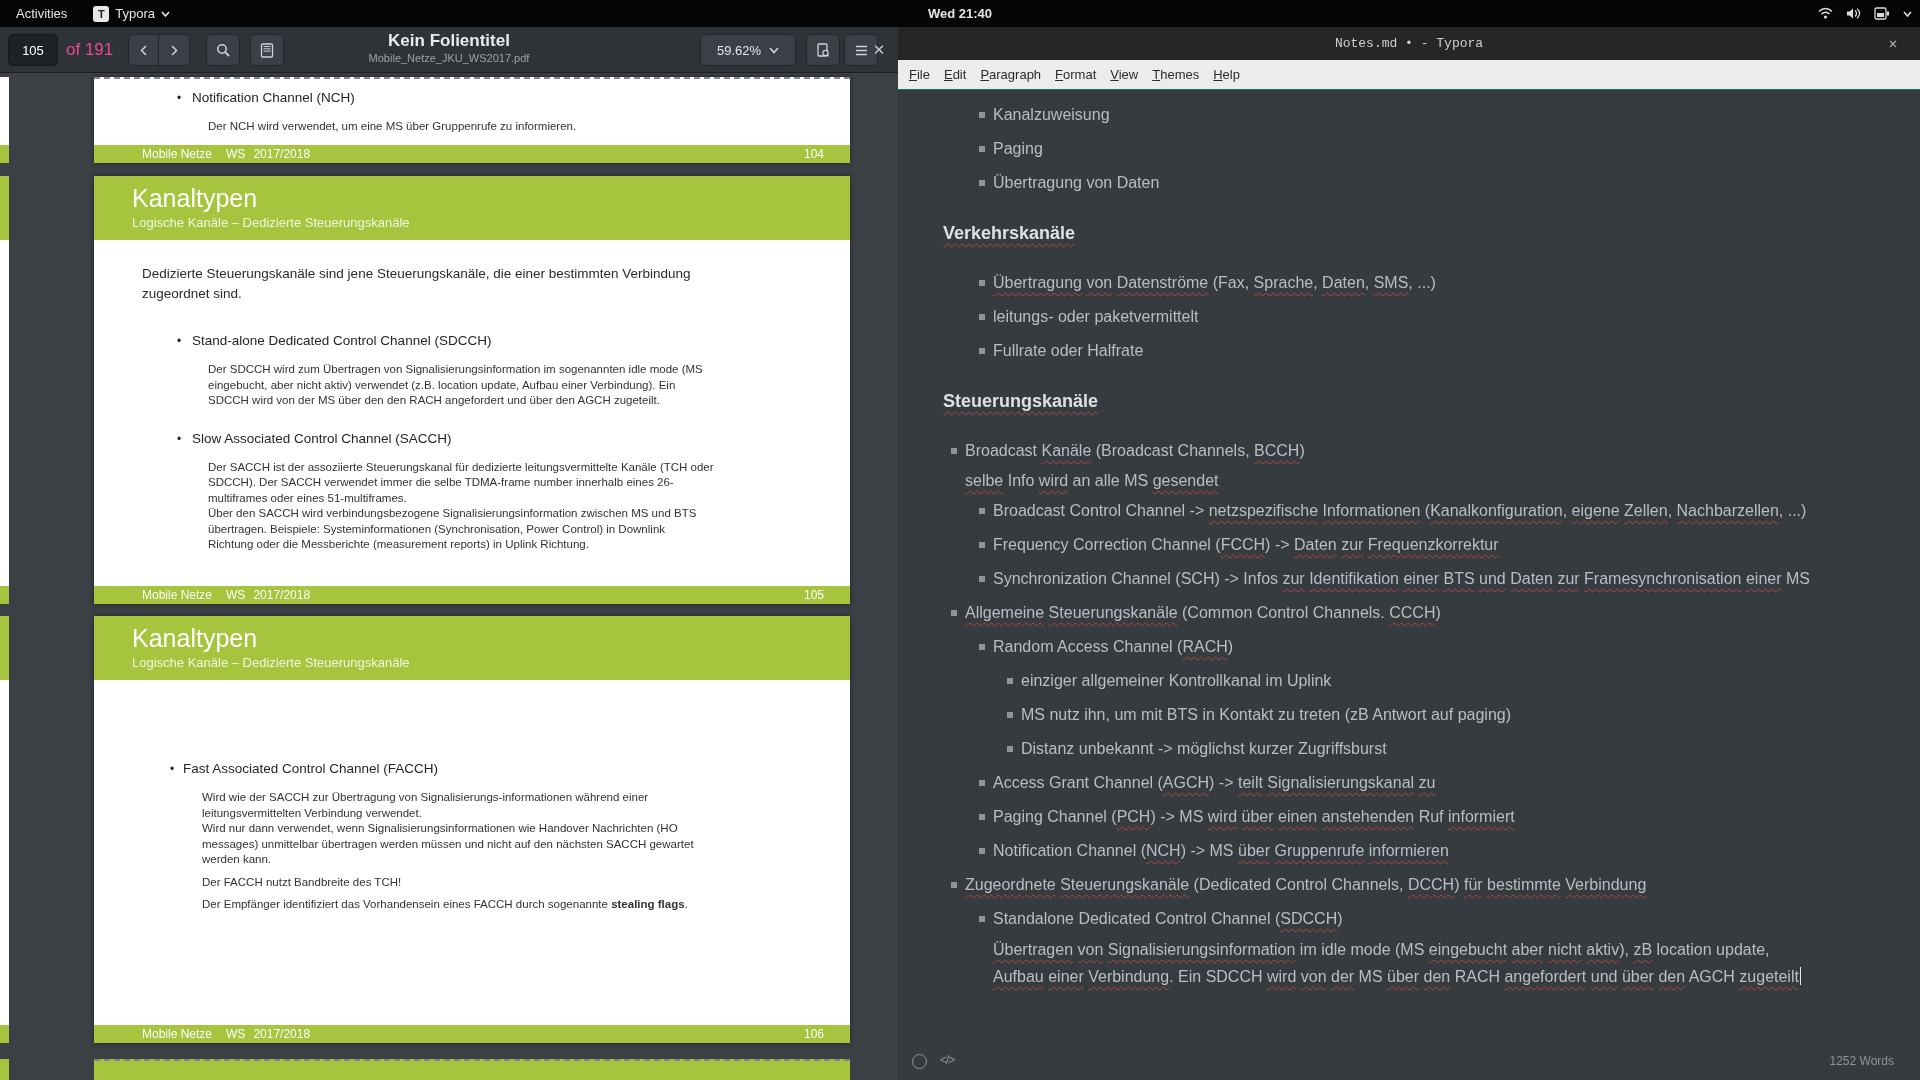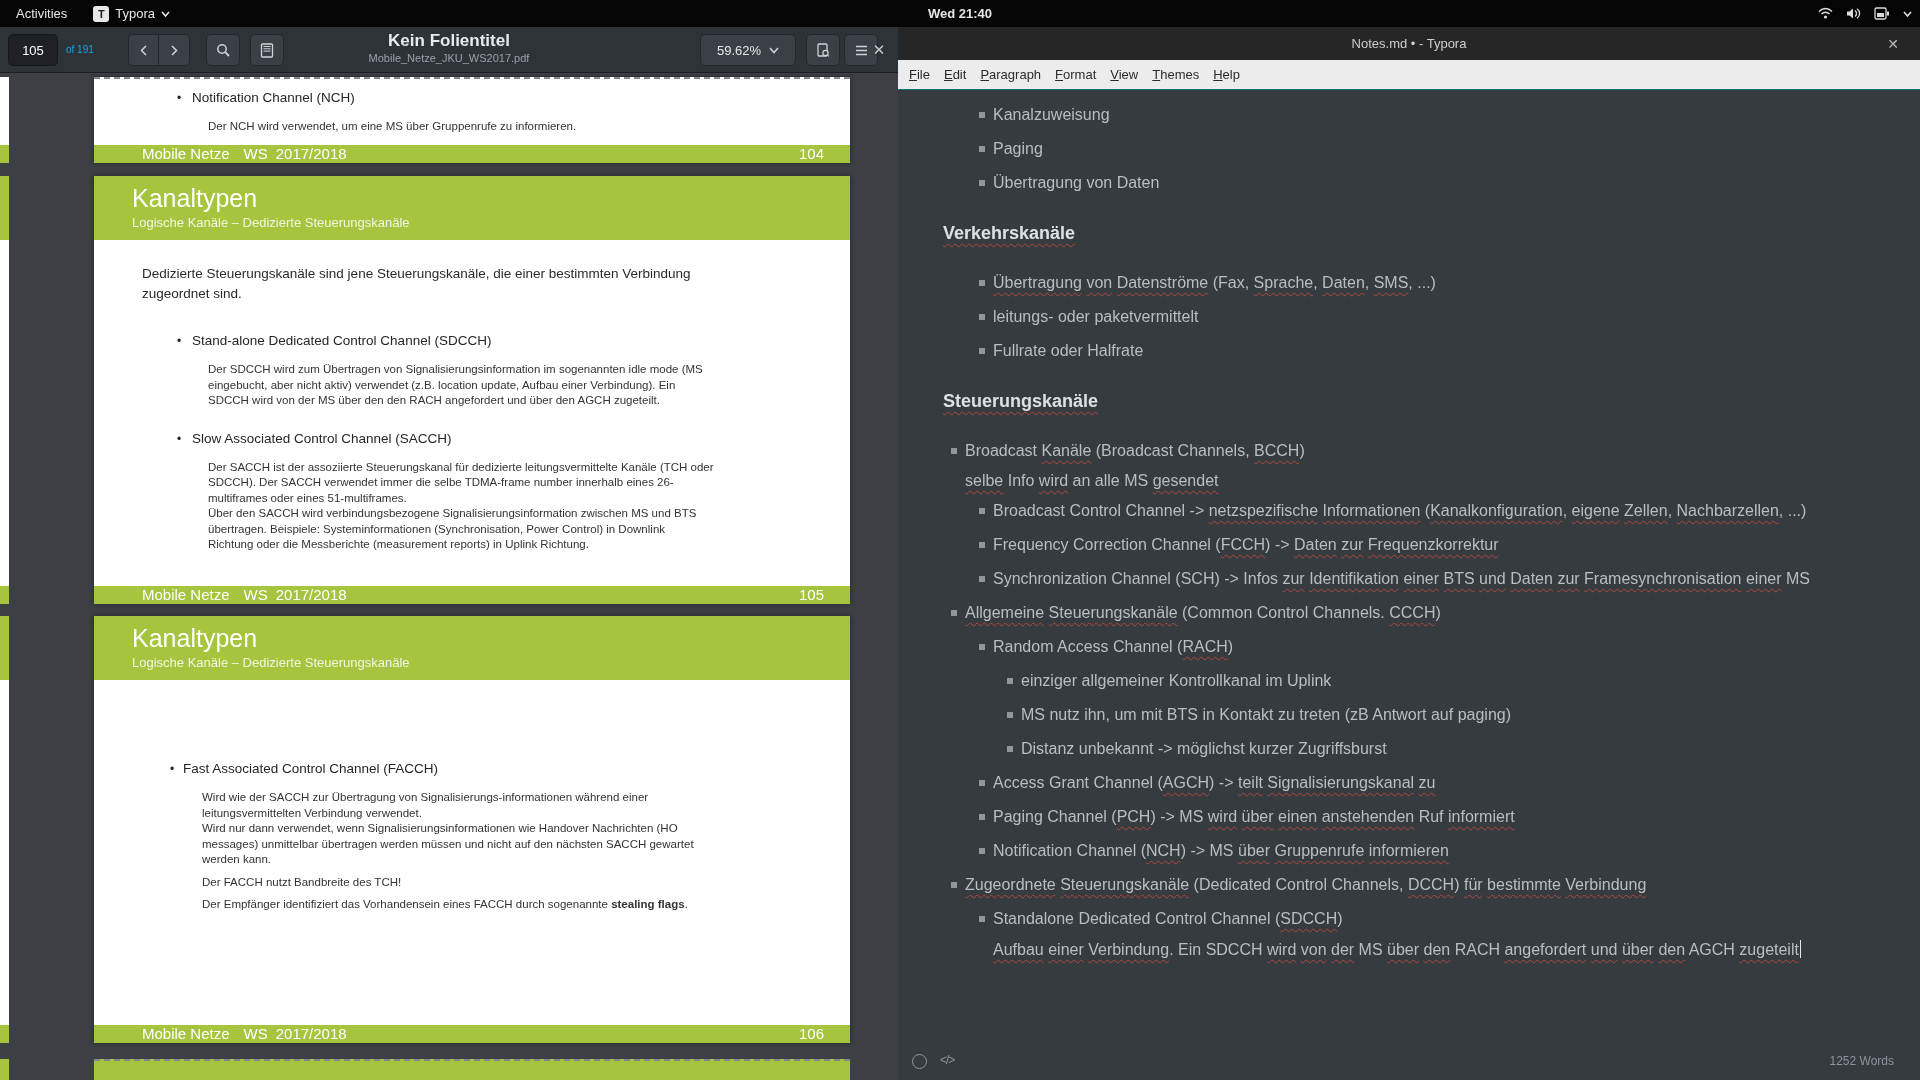--- a/index.html
+++ b/index.html
@@ -21,21 +21,21 @@
 
   
   .pdfwin { position:absolute; left:0; top:27px; width:898px; height:1053px; background:#3c4045; }
   .pdftb { position:absolute; left:0; top:0; width:898px; height:46px; background:#2e3338;
     border-bottom:1px solid #1a1d21; }
   .pdftb .btn { position:absolute; top:7px; height:32px; background:#3a4046; border:1px solid #23272c;
     border-radius:5px; color:#cfd3d6; display:flex; align-items:center; justify-content:center; }
   .pageinput { position:absolute; left:8px; top:7px; width:50px; height:32px; background:#1e2227;
     border:1px solid #15181c; border-radius:5px; color:#fff; font-size:13px; text-align:center;
     font-family:"Liberation Sans", sans-serif; }
-  .pagetotal { position:absolute; left:66px; top:0; height:46px; line-height:46px; color:#0ea5e9; font-size:10px; }
+  .pagetotal { position:absolute; left:66px; top:0; height:46px; line-height:46px; color:#ec4899; font-size:17px; }
   .navgroup { position:absolute; left:128px; top:7px; width:62px; height:32px; display:flex; }
   .navgroup .nbtn { width:31px; height:32px; background:#3a4046; border:1px solid #23272c;
     color:#cfd3d6; font-size:16px; display:flex; align-items:center; justify-content:center; }
   .navgroup .nbtn:first-child { border-radius:5px 0 0 5px; }
   .navgroup .nbtn:last-child { border-radius:0 5px 5px 0; border-left:none; }
   .pdftitle { position:absolute; left:309px; top:4px; width:280px; text-align:center; }
   .pdftitle .t1 { color:#e8eaec; font-size:17px; font-weight:bold; line-height:20px; white-space:nowrap; }
   .pdftitle .t2 { color:#9aa1a8; font-size:11px; line-height:15px; white-space:nowrap; }
   .zoombox { position:absolute; left:700px; top:7px; width:96px; height:32px; background:#3a4046;
     border:1px solid #23272c; border-radius:5px; color:#e4e7e9; font-size:13px;
@@ -72,28 +72,28 @@
   .pg105 .blk-bullet { margin-top:28px; }
   .pg105 .blk-para + .blk-bullet { margin-top:21px; }
   .pg104 .blk-bullet { margin-top:10px; }
   .pg106 .blk-bullet { margin-top:80px; }
   .blk-para, .blk-para2 { font-size:11.5px; line-height:15.5px; color:#333; margin-top:12px; }
   .blk-para2 { margin-top:7px; }
   .pg104 .blk-para, .pg104 .blk-para2, .pg105 .blk-para, .pg105 .blk-para2 { padding-left:114px; }
   .pg106 .blk-para, .pg106 .blk-para2 { padding-left:108px; }
 
   .pgfooter { position:absolute; bottom:0; left:0; right:0; height:18px; background:#a6c43d;
-    color:#fff; font-size:15px; line-height:18px; padding:0 26px 0 48px; }
+    color:#fff; font-size:12px; line-height:18px; padding:0 26px 0 48px; }
   .pgfooter .f-ws { margin-left:14px; } .pgfooter .f-yr { margin-left:8px; }
   .pgfooter .f-num { float:right; }
 
   
   .typwin { position:absolute; left:898px; top:27px; width:1022px; height:1053px; background:#363b40; }
   .typtitle { position:absolute; left:0; top:0; width:1022px; height:33px; background:#262626;
-    color:#cfcfcf; font-size:13px; }
+    color:#cfcfcf; font-size:13px;font-family:Liberation Mono, monospace; }
   .typtitle .tt { position:absolute; left:50%; transform:translateX(-50%); line-height:33px; white-space:nowrap; }
   .typclose { position:absolute; right:14px; top:0; width:26px; height:33px; color:#b9b9b9; font-size:14px;
     display:flex; align-items:center; justify-content:center; }
   .typmenu { position:absolute; left:0; top:33px; width:1022px; height:30px; background:#ececec;
     border-bottom:1px solid #0f766e; display:flex; align-items:center; padding-left:4px; }
   .typmenu .mi { color:#2b2b2b; font-size:13px; padding:0 7px; }
   .typcontent { position:absolute; left:0; top:63px; width:1022px; height:956px; overflow:hidden; padding-top:8px; }
   .t-row { position:relative; height:34px; line-height:34px; white-space:nowrap;
     font-size:16px; color:#b9bec2; }
   .t-row.h { margin:16px 0; font-size:18px; font-weight:bold; color:#dde1e4; padding-left:45px; }
@@ -304,20 +304,21 @@
         <div class="t-row l1"><span class="sqb"></span><span class="sq">Allgemeine</span> <span class="sq">Steuerungskanäle</span> (Common Control Channels. <span class="sq">CCCH</span>)</div>
         <div class="t-row l2"><span class="sqb"></span>Random Access Channel (<span class="sq">RACH</span>)</div>
         <div class="t-row l3"><span class="sqb"></span>einziger allgemeiner Kontrollkanal im Uplink</div>
         <div class="t-row l3"><span class="sqb"></span>MS nutz ihn, um mit BTS in Kontakt zu treten (zB Antwort auf paging)</div>
         <div class="t-row l3"><span class="sqb"></span>Distanz unbekannt -&gt; möglichst kurzer Zugriffsburst</div>
         <div class="t-row l2"><span class="sqb"></span>Access Grant Channel (<span class="sq">AGCH</span>) -&gt; <span class="sq">teilt</span> <span class="sq">Signalisierungskanal</span> <span class="sq">zu</span></div>
         <div class="t-row l2"><span class="sqb"></span>Paging Channel (<span class="sq">PCH</span>) -&gt; MS <span class="sq">wird</span> <span class="sq">über</span> <span class="sq">einen</span> <span class="sq">anstehenden</span> Ruf <span class="sq">informiert</span></div>
         <div class="t-row l2"><span class="sqb"></span>Notification Channel (<span class="sq">NCH</span>) -&gt; MS <span class="sq">über</span> <span class="sq">Gruppenrufe</span> <span class="sq">informieren</span></div>
         <div class="t-row l1"><span class="sqb"></span><span class="sq">Zugeordnete</span> <span class="sq">Steuerungskanäle</span> (Dedicated Control Channels, <span class="sq">DCCH</span>) <span class="sq">für</span> <span class="sq">bestimmte</span> <span class="sq">Verbindung</span></div>
         <div class="t-row l2"><span class="sqb"></span>Standalone Dedicated Control Channel (<span class="sq">SDCCH</span>)</div>
+        <div class="t-row cont2"><span class="sq">Übertragen</span> <span class="sq">von</span> <span class="sq">Signalisierungsinformation</span> im idle mode (MS <span class="sq">eingebucht</span> <span class="sq">aber</span> <span class="sq">nicht</span> <span class="sq">aktiv</span>), <span class="sq">zB</span> location update,</div>
         <div class="t-row cont2"><span class="sq">Aufbau</span> <span class="sq">einer</span> <span class="sq">Verbindung</span>. Ein SDCCH <span class="sq">wird</span> <span class="sq">von</span> <span class="sq">der</span> MS <span class="sq">über</span> <span class="sq">den</span> RACH <span class="sq">angefordert</span> <span class="sq">und</span> <span class="sq">über</span> <span class="sq">den</span> AGCH <span class="sq">zugeteilt</span><span class="caret"></span></div>
       </div>
     <div class="typstatus">
       <span class="st-circle"></span>
       <span class="st-code">&lt;/&gt;</span>
       <span class="st-words">1252 Words</span>
     </div>
   </div>
 
 </div>

